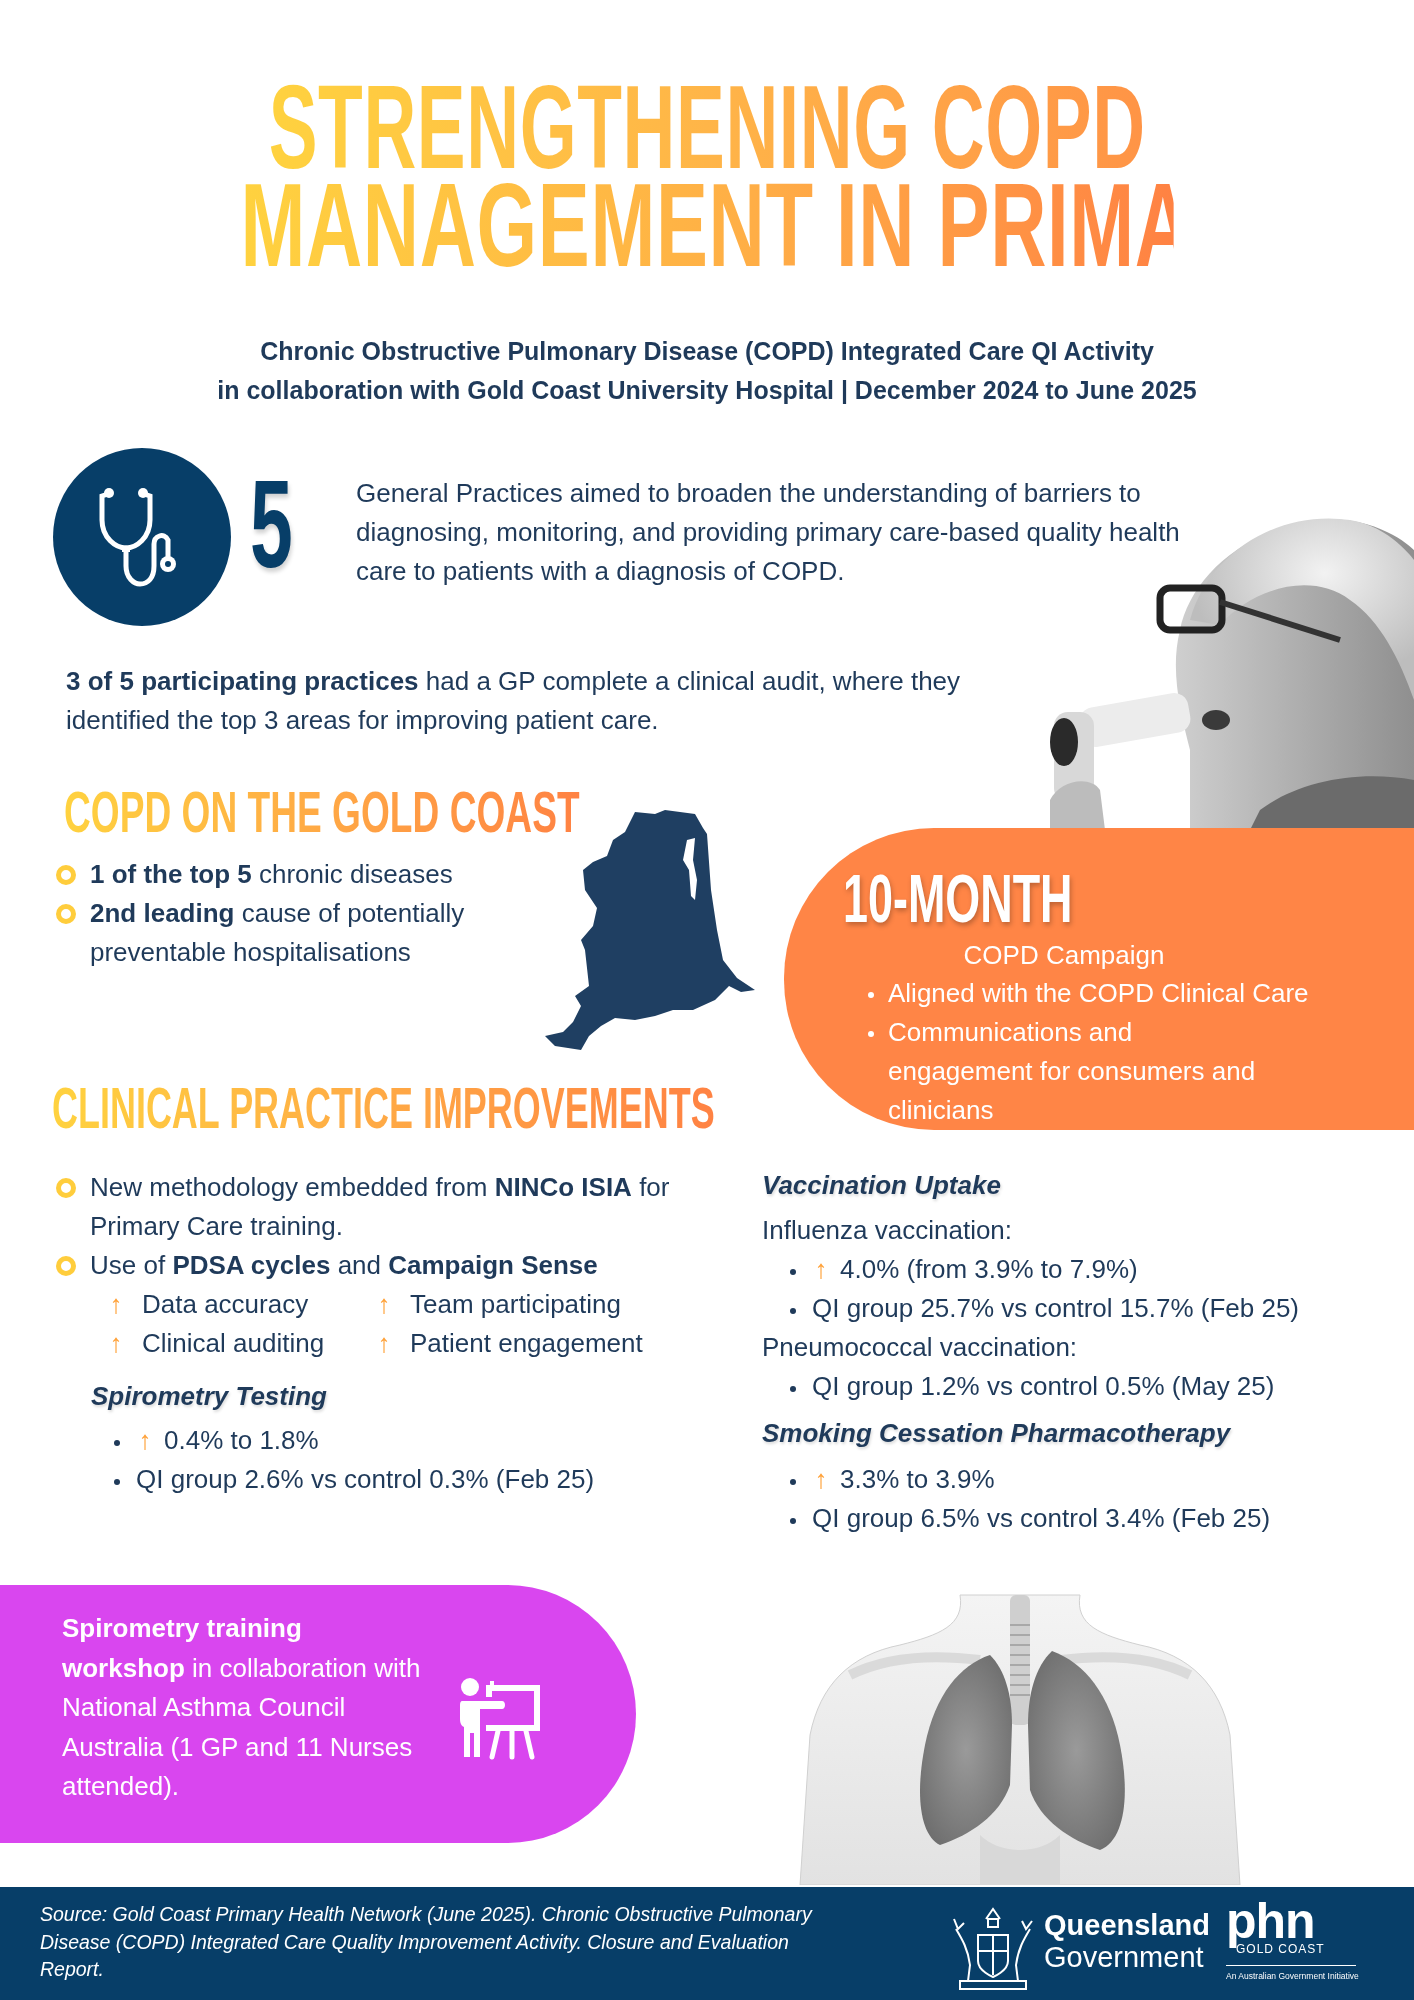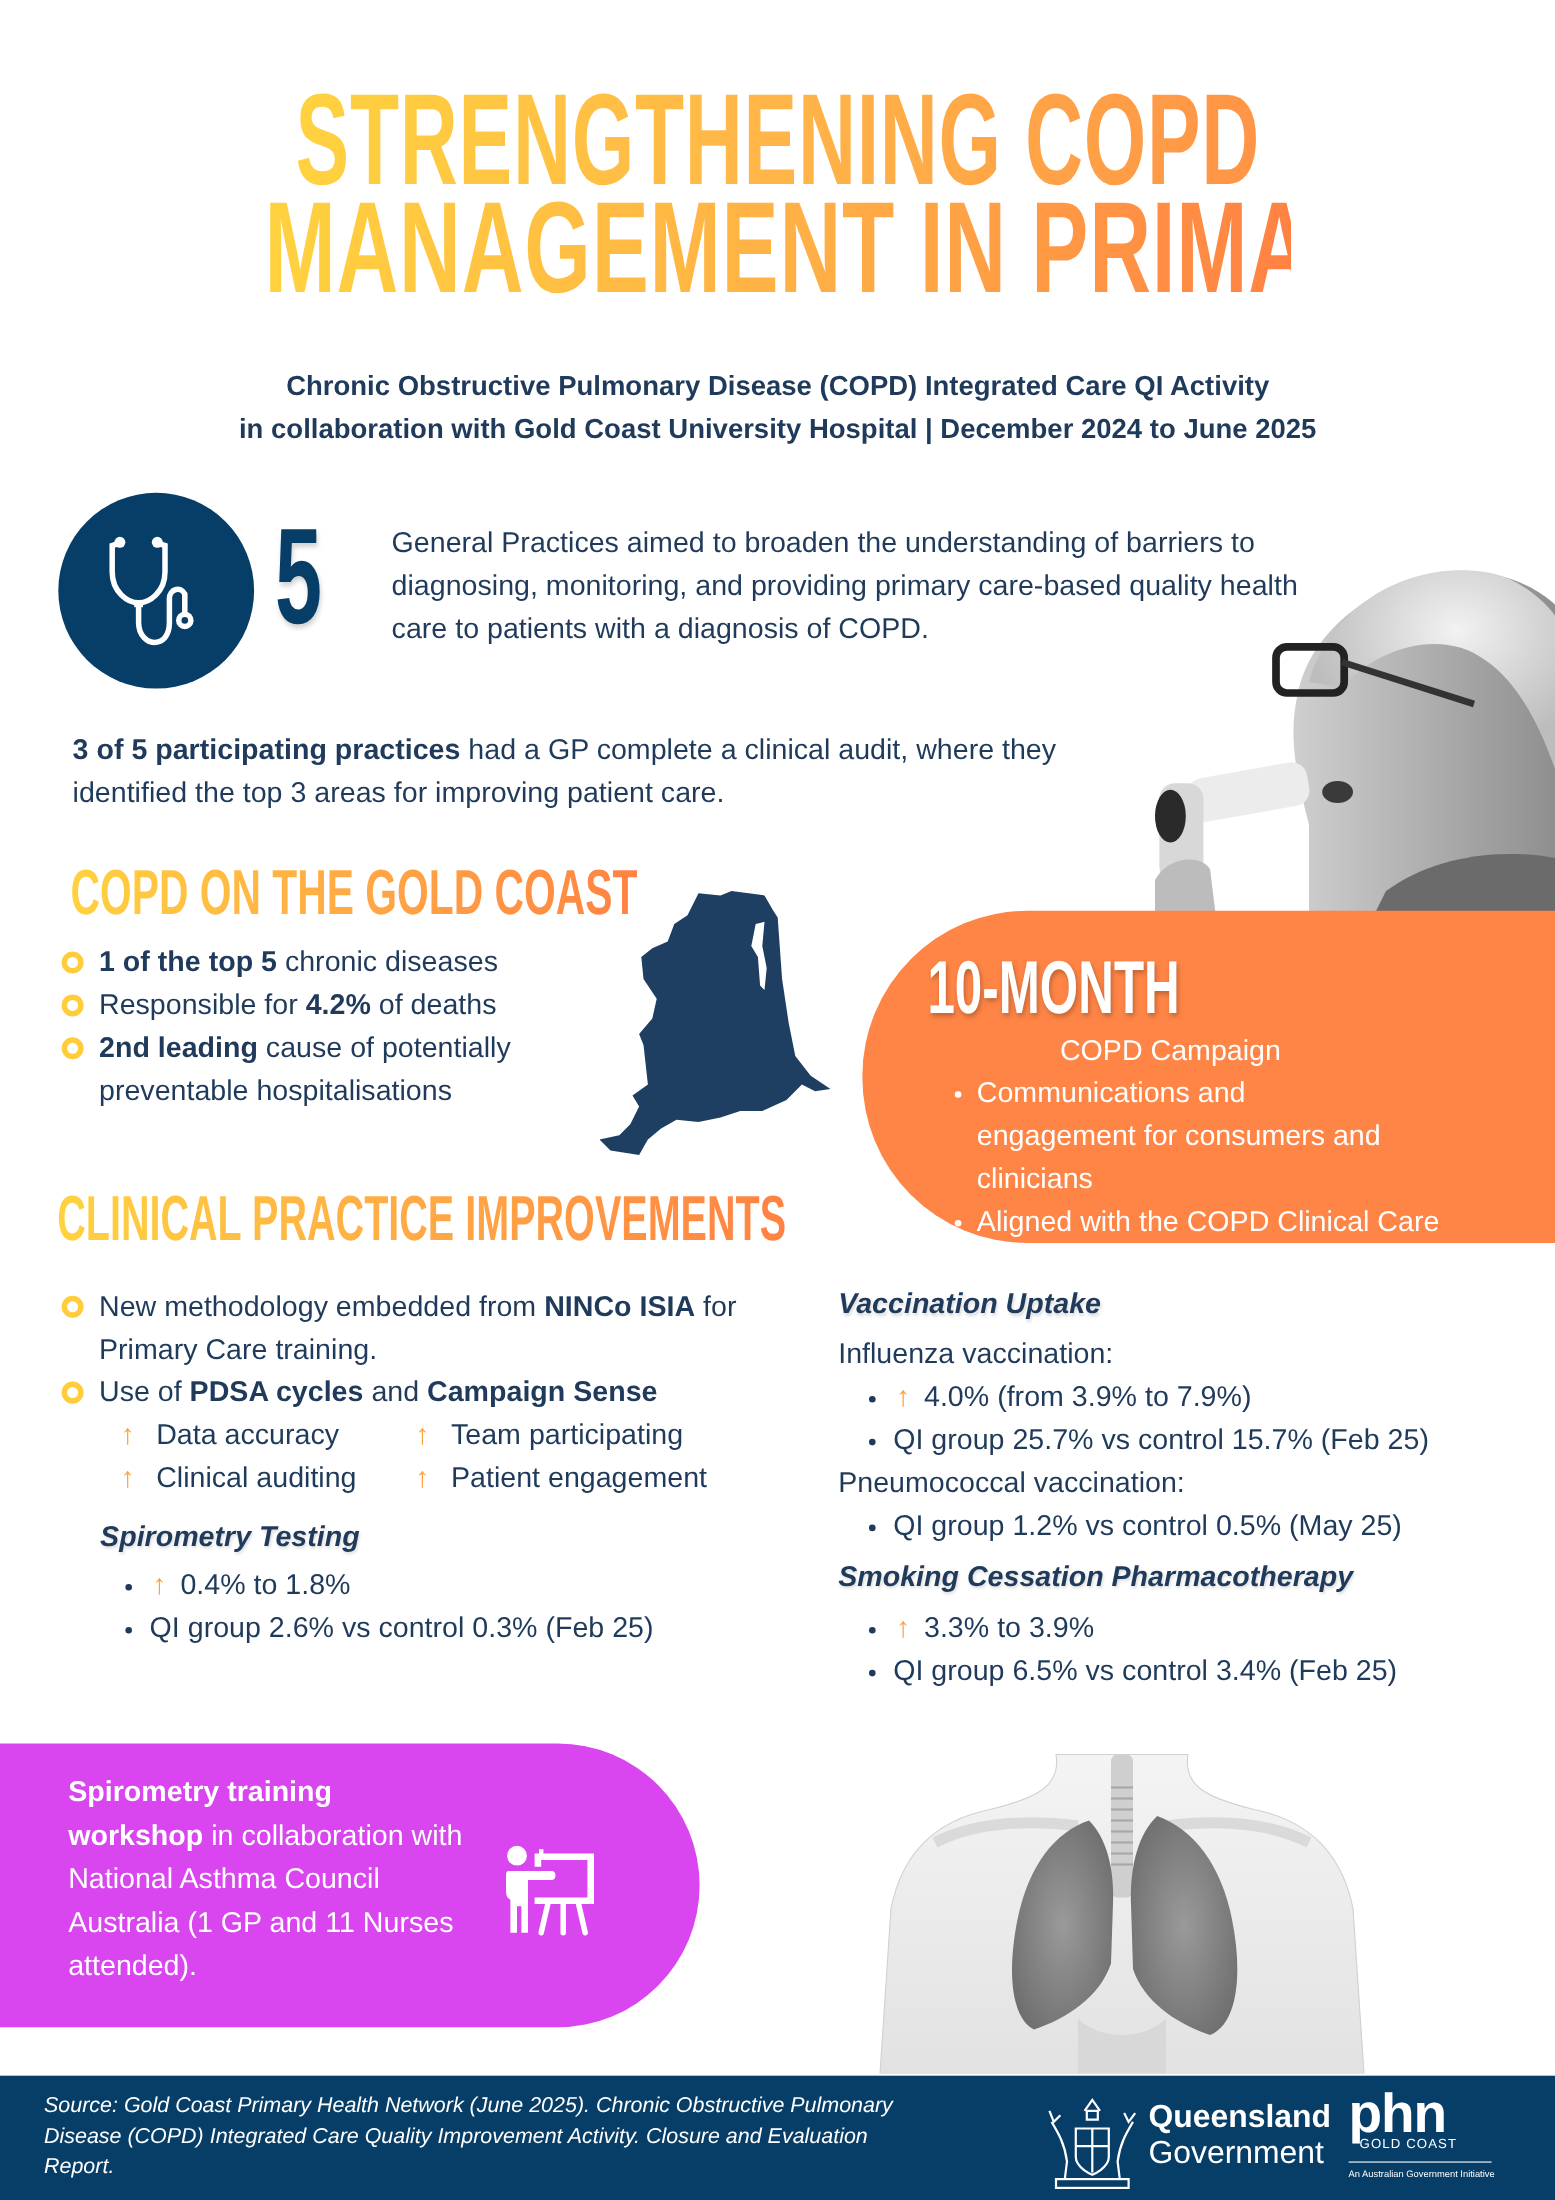--- a/index.html
+++ b/index.html
@@ -141,41 +141,37 @@
   <ellipse cx="44" cy="252" rx="14" ry="24" fill="#2a2a2a"></ellipse>
   <path d="M30 310 C40 290 70 285 80 300 L85 340 L30 340 Z" fill="#bcbcbc"></path>
 </svg>
 
 <div class="h-gc grad-text">COPD ON THE GOLD COAST</div>
 <ul class="gc-list">
   <li>
     <span class="ring"></span>
     <b>1 of the top 5</b><span> chronic diseases</span>
   </li>
-  <li>
-    <span class="ring"></span>
-    <span>Responsible for </span><b>4.2%</b><span> of deaths</span>
-  </li>
   <li style="width:440px;">
     <span class="ring"></span>
     <b>2nd leading</b><span> cause of potentially preventable hospitalisations</span>
   </li>
 </ul>
 
 <svg class="gc-map" viewBox="0 0 210 250">
   <path d="M90 12 L110 14 L120 10 L150 14 L158 28 L162 34 L166 90 L172 130 L178 160 L192 178 L210 190 L196 192 L184 186 L170 200 L148 210 L128 210 L110 216 L90 220 L70 218 L56 226 L44 236 L36 250 L10 246 L0 236 L18 232 L28 222 L36 206 L30 196 L44 186 L40 150 L36 140 L48 126 L52 108 L40 90 L38 70 L48 62 L62 56 L68 40 L80 32 Z" fill="#1f3f62"></path>
   <path d="M142 40 L150 38 L148 60 L152 80 L150 100 L146 96 L144 70 L138 60 Z" fill="#ffffff"></path>
 </svg>
 
 <div class="campaign">
   <div class="campaign-big"><span>10-MONTH</span></div>
   <div class="campaign-sub">COPD Campaign</div>
   <ul class="campaign-list">
+    <li>Aligned with the COPD Clinical Care</li>
     <li style="width:380px;">Communications and engagement for consumers and clinicians</li>
-    <li>Aligned with the COPD Clinical Care</li>
   </ul>
 </div>
 
 <div class="h-cp grad-text">CLINICAL PRACTICE IMPROVEMENTS</div>
 <ul class="cp-list">
   <li style="width:660px;">
     <span class="ring"></span>
     <span>New methodology embedded from </span><b>NINCo ISIA</b><span> for Primary Care training.</span>
   </li>
   <li>

